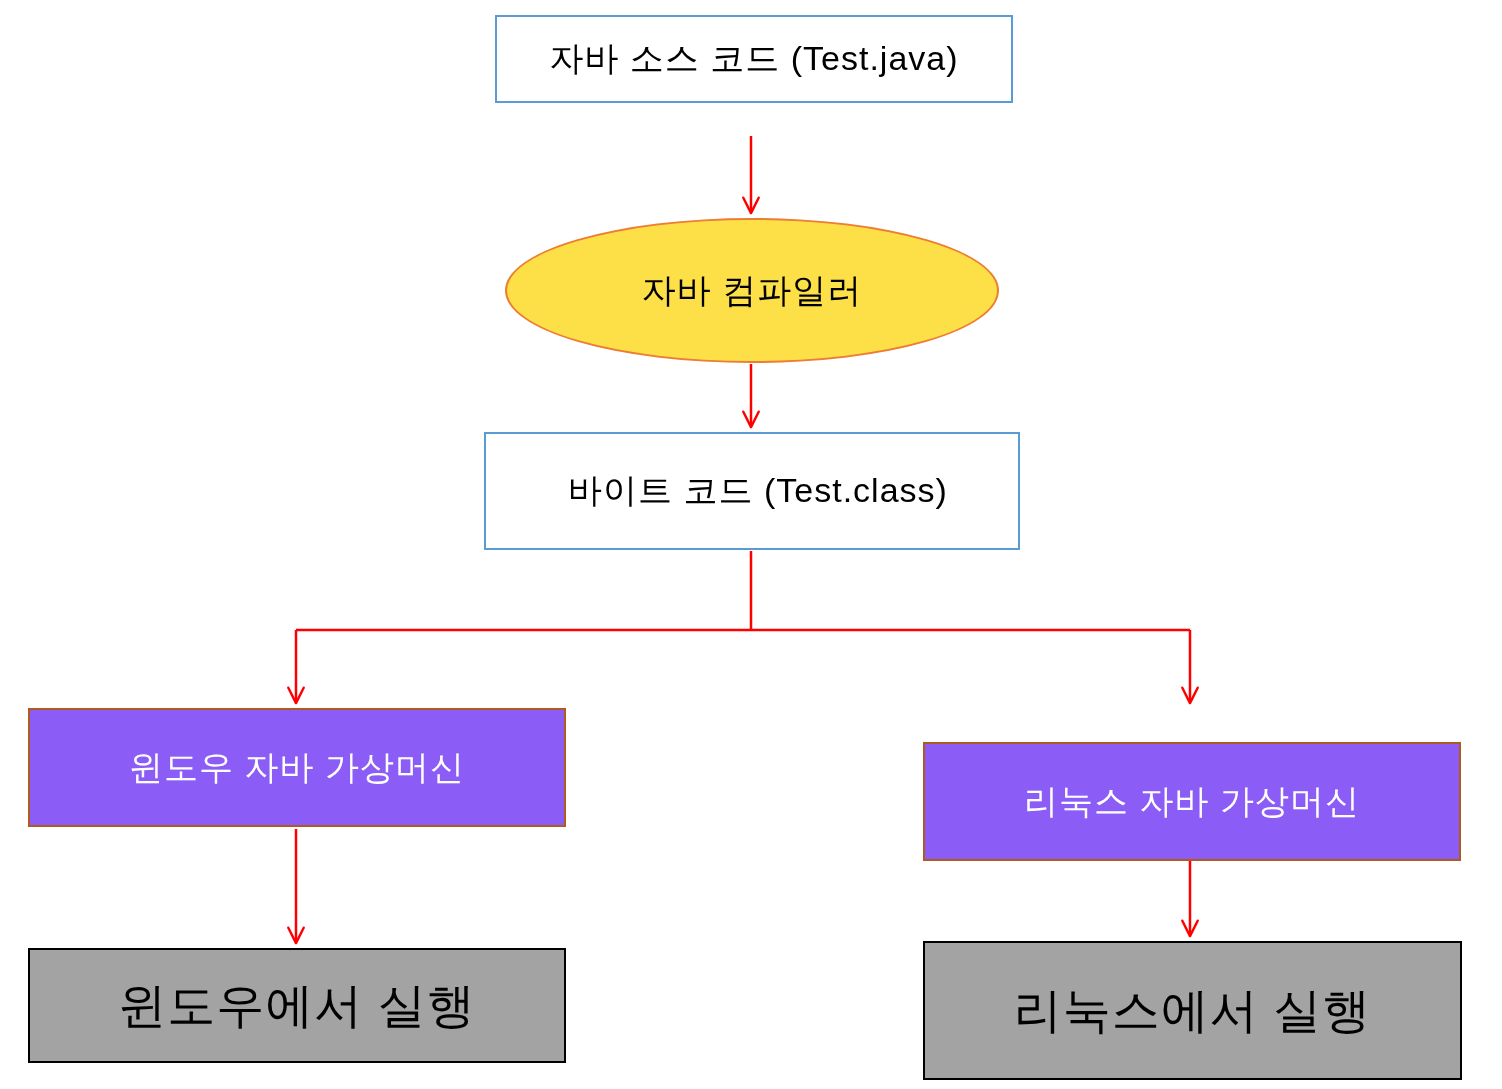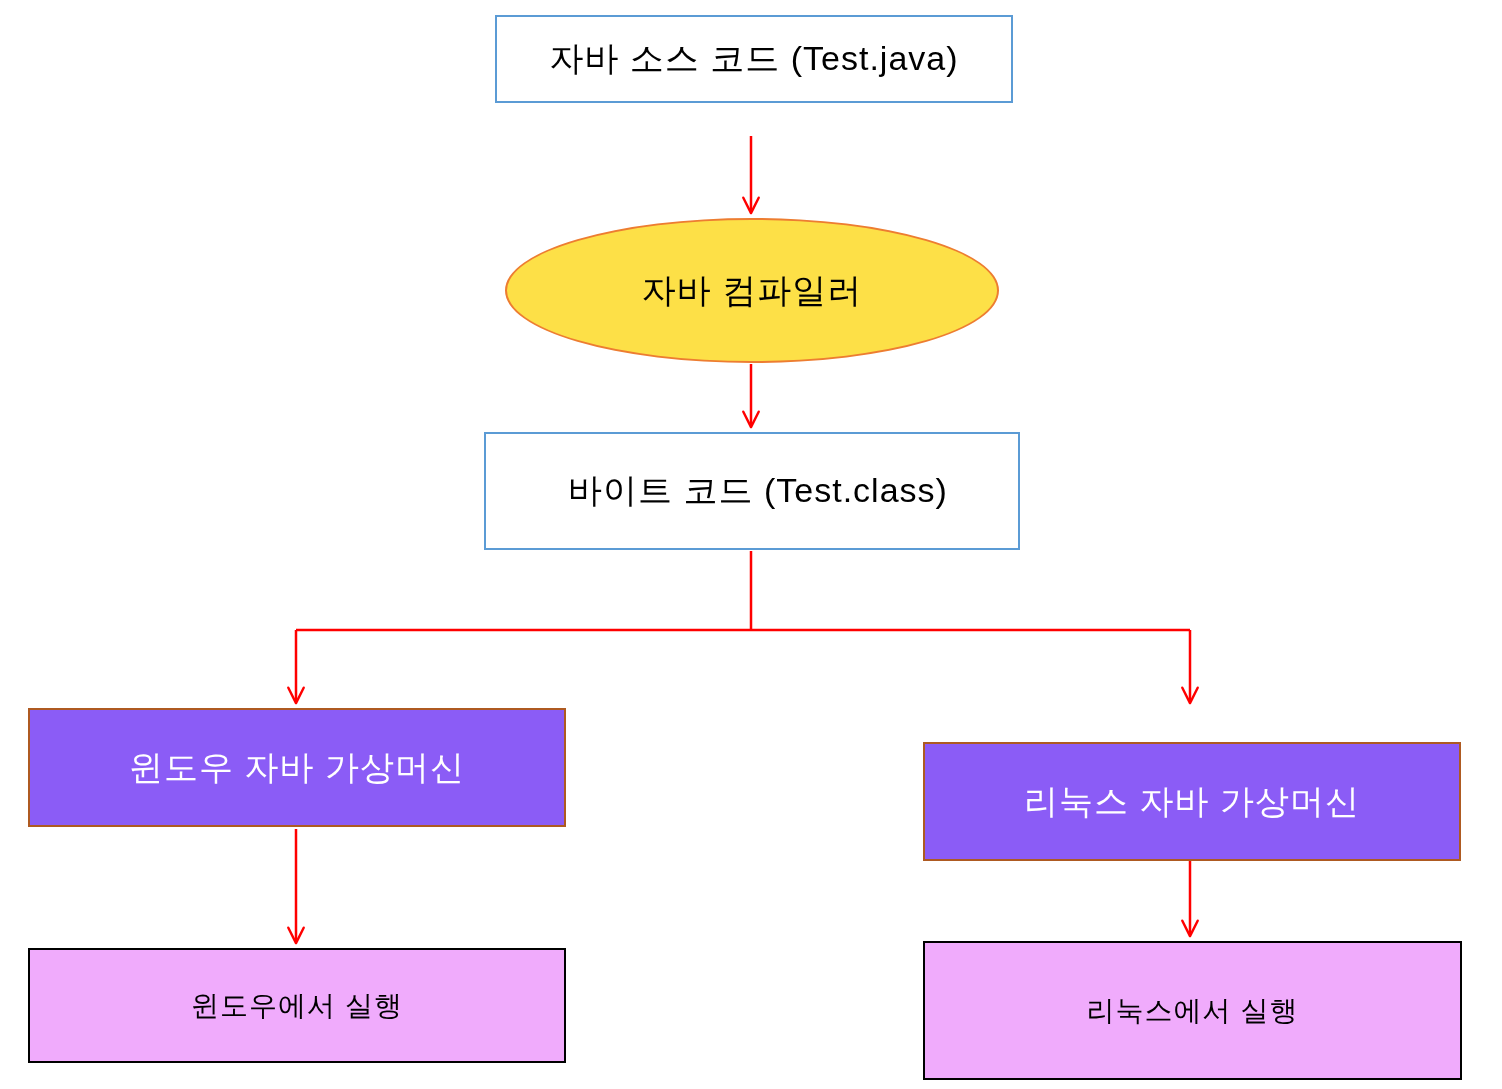--- a/index.html
+++ b/index.html
@@ -35,23 +35,23 @@
     background: #fde047;
     border: 2px solid #ED7D31;
     border-radius: 50%;
   }
   .box-orange {
     background: #8b5cf6;
     border: 2px solid #AE5A21;
     color: #FFFFFF;
   }
   .box-plain {
-    background: #f0abfc;
+    background: #a3a3a3;
     border: 2px solid #000000;
-    font-size: 28px;
+    font-size: 48px;
   }
   .edges {
     position: absolute;
     left: 0;
     top: 0;
     z-index: 1;
     pointer-events: none;
   }
   
   #node-source   { left: 495px; top: 15px;  width: 518px; height: 88px; }

